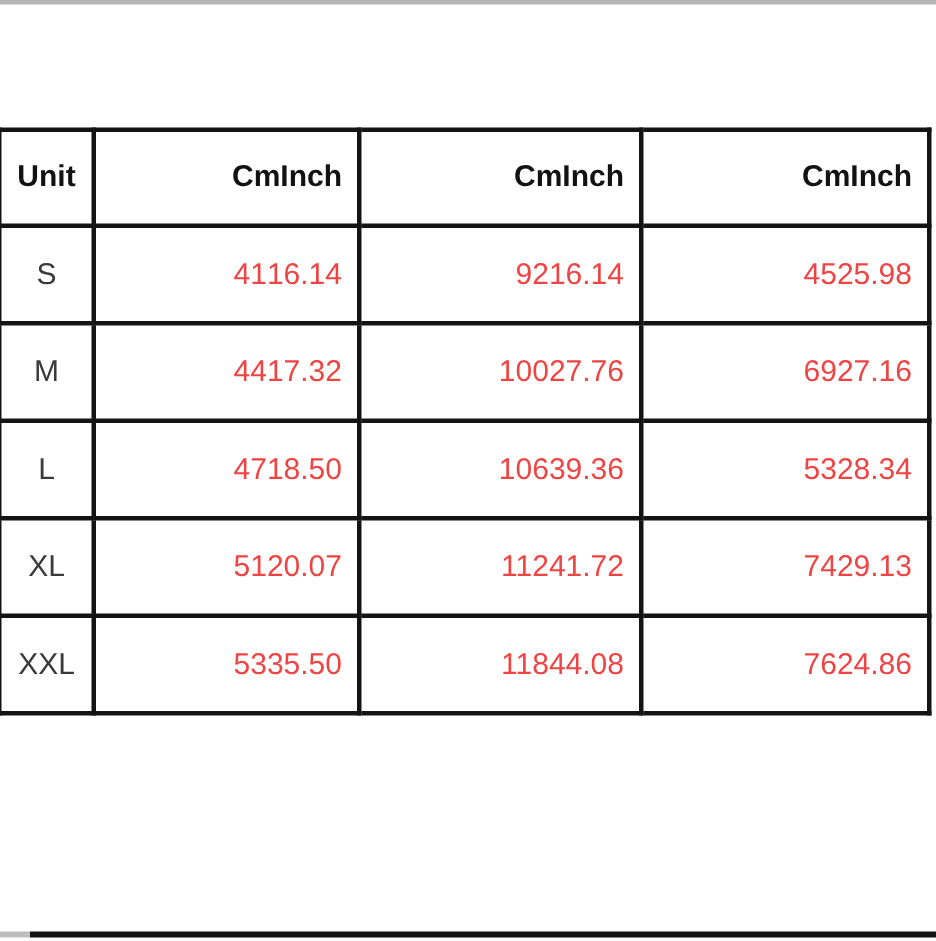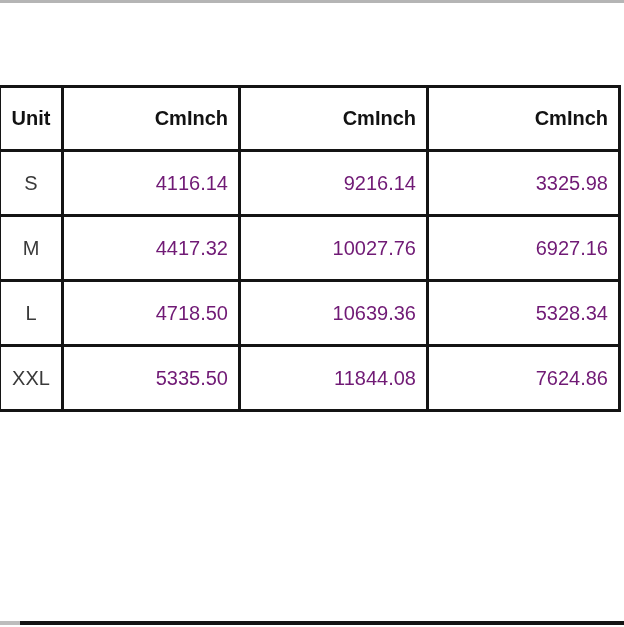--- a/index.html
+++ b/index.html
@@ -68,21 +68,21 @@
     font-size: 21px;
   }
   .pair {
     display: flex;
     justify-content: flex-end;
     align-items: center;
     padding: 0 10px 0 8px;
     width: calc(100% - 18px);
   }
   .data-row .pair span {
-    color: #701a75;
+    color: #ef4444;
   }
   .bottom-bar {
     position: absolute;
     bottom: 2px;
     left: 0;
     width: 624px;
     height: 4px;
   }
   .bottom-bar .bar-left {
     position: absolute;
@@ -147,21 +147,21 @@
       </div>
     </td>
     <td>
       <div class="pair">
         <span>92</span>
         <span>16.14</span>
       </div>
     </td>
     <td>
       <div class="pair">
-        <span>33</span>
+        <span>45</span>
         <span>25.98</span>
       </div>
     </td>
   </tr>
 
   <tr class="data-row">
     <td class="size-cell">M</td>
     <td>
       <div class="pair">
         <span>44</span>
@@ -197,20 +197,41 @@
       </div>
     </td>
     <td>
       <div class="pair">
         <span>53</span>
         <span>28.34</span>
       </div>
     </td>
   </tr>
 
+  <tr class="data-row">
+    <td class="size-cell">XL</td>
+    <td>
+      <div class="pair">
+        <span>51</span>
+        <span>20.07</span>
+      </div>
+    </td>
+    <td>
+      <div class="pair">
+        <span>112</span>
+        <span>41.72</span>
+      </div>
+    </td>
+    <td>
+      <div class="pair">
+        <span>74</span>
+        <span>29.13</span>
+      </div>
+    </td>
+  </tr>
 
   <tr class="data-row">
     <td class="size-cell">XXL</td>
     <td>
       <div class="pair">
         <span>53</span>
         <span>35.50</span>
       </div>
     </td>
     <td>

